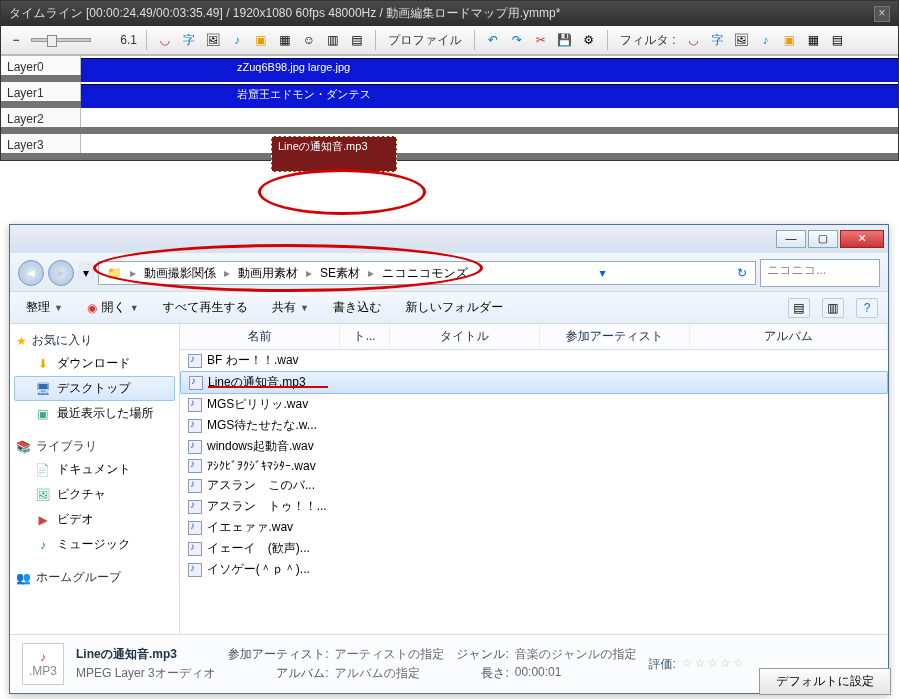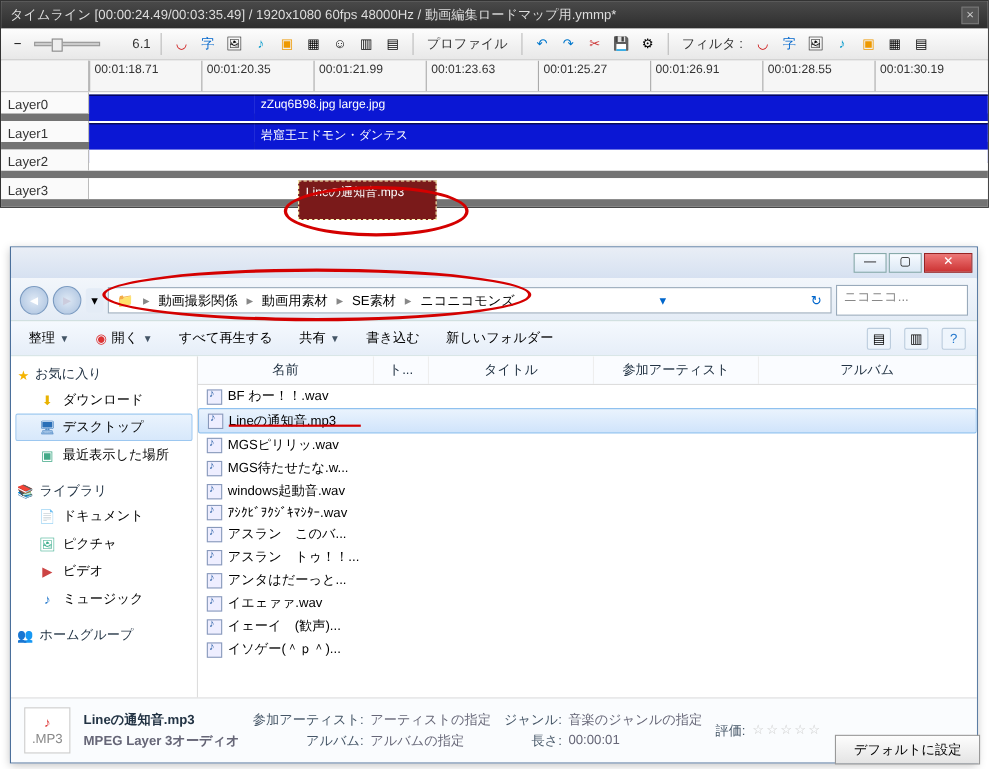--- a/index.html
+++ b/index.html
@@ -76,21 +76,21 @@
 .filelist .frow.sel{background:linear-gradient(#eaf3fd,#d0e4fb);border:1px solid #8fc1ef;border-radius:2px;}
 .filelist .fico{width:14px;height:14px;border:1px solid #89b;background:#eef;display:inline-block;position:relative;}
 .filelist .fico::after{content:"♪";position:absolute;left:1px;top:-2px;font-size:10px;color:#36a;}
 .filelist .fname{white-space:nowrap;}
 .red-under{position:absolute;height:2px;background:#d40000;}
 
 .details{display:flex;align-items:center;gap:12px;padding:8px 12px;border-top:1px solid #ddd;background:#fafcfe;}
 .details .bigico{width:42px;height:42px;border:1px solid #ccc;background:#fff;display:flex;flex-direction:column;align-items:center;justify-content:center;color:#d33;}
 .details .meta-col{display:flex;flex-direction:column;gap:2px;}
 .details .fn{font-weight:bold;color:#234;}
-.details .sub{color:#667;font-weight:bold;}
+.details .sub{color:#667;}
 .details .grid{display:grid;grid-template-columns:auto auto;column-gap:6px;row-gap:2px;color:#667;}
 .details .grid .k{text-align:right;color:#456;}
 .details .stars{color:#ccc;letter-spacing:2px;}
 
 .footer-btn{position:absolute;right:8px;bottom:4px;padding:4px 16px;border:1px solid #999;background:linear-gradient(#fdfdfd,#e4e4e4);cursor:pointer;}
 </style>
 </head>
 <body>
 
 <div class="tl-window">
@@ -127,30 +127,20 @@
     <span class="ico" style="color:#c00">◡</span>
     <span class="ico" style="color:#06c">字</span>
     <span class="ico">🖼</span>
     <span class="ico" style="color:#09c">♪</span>
     <span class="ico" style="color:#e90">▣</span>
     <span class="ico">▦</span>
     <span class="ico">▤</span>
   </div>
   <div class="tl-ruler">
     <div class="layer-col"></div>
-    <div class="ticks" id="ticks">
-        <span class="tick" style="left: 0px;">00:01:18.71</span>
-        <span class="tick" style="left: 102px;">00:01:20.35</span>
-        <span class="tick" style="left: 204px;">00:01:21.99</span>
-        <span class="tick" style="left: 306px;">00:01:23.63</span>
-        <span class="tick" style="left: 408px;">00:01:25.27</span>
-        <span class="tick" style="left: 510px;">00:01:26.91</span>
-        <span class="tick" style="left: 612px;">00:01:28.55</span>
-        <span class="tick" style="left: 714px;">00:01:30.19</span>
-      </div>
   </div>
   <div class="tl-rows">
     <div class="row">
         <div class="layer-col">Layer0</div>
       <div class="track">
         <div class="clip blue full" style="left:0;width:150px;"></div>
         <div class="clip blue full" style="left:150px;right:0;width:auto;">zZuq6B98.jpg large.jpg</div>
       </div>
       </div>
     <div class="row">
@@ -309,24 +299,20 @@
           <div class="frow">
             <span class="fico"></span>
             <span class="fname">アスラン　このバ...</span>
           </div>
           <div class="frow">
             <span class="fico"></span>
             <span class="fname">アスラン　トゥ！！...</span>
           </div>
           <div class="frow">
             <span class="fico"></span>
-            <span class="fname">アンタはだーっと...</span>
-          </div>
-          <div class="frow">
-            <span class="fico"></span>
             <span class="fname">イエェァァ.wav</span>
           </div>
           <div class="frow">
             <span class="fico"></span>
             <span class="fname">イェーイ　(歓声)...</span>
           </div>
           <div class="frow">
             <span class="fico"></span>
             <span class="fname">イソゲー(＾ｐ＾)...</span>
           </div>

